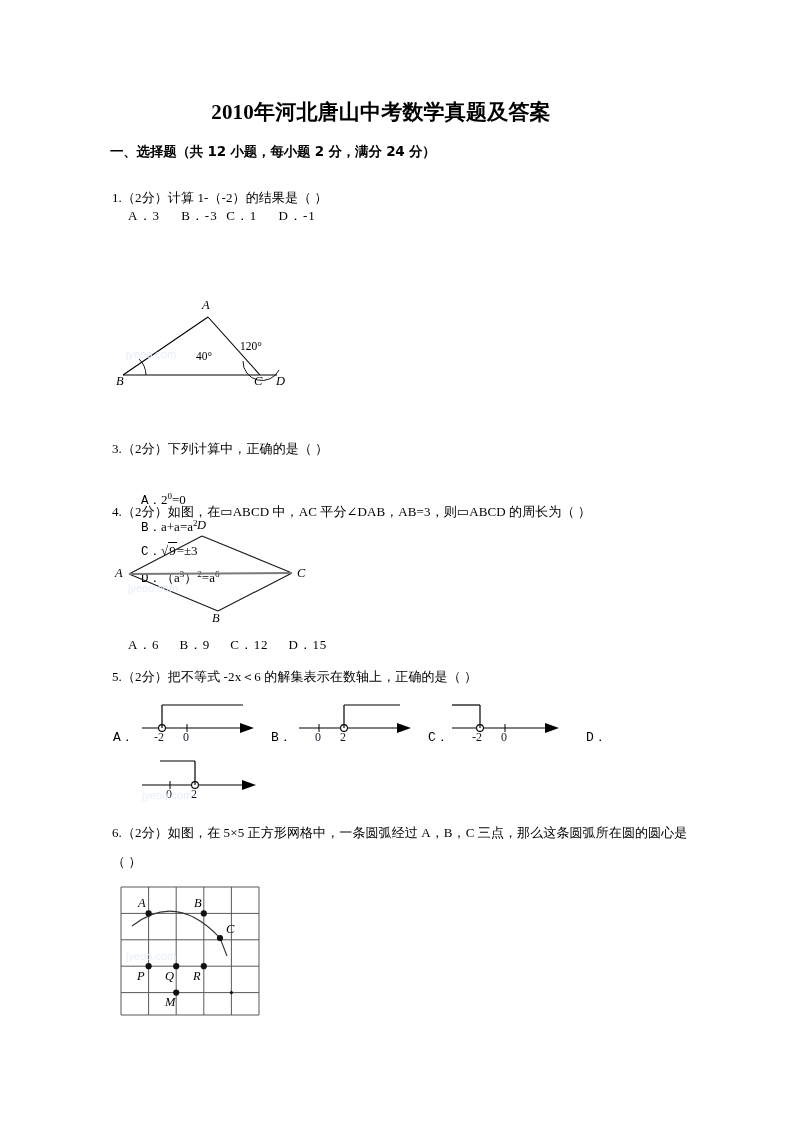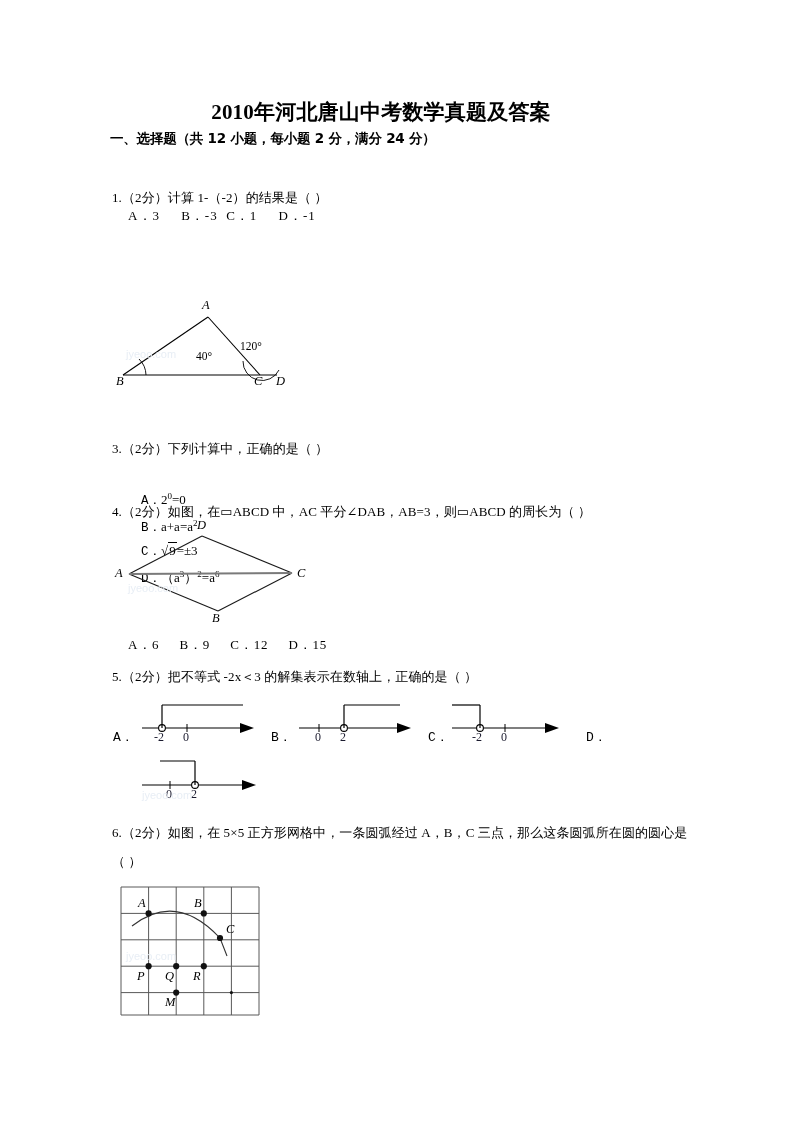--- a/index.html
+++ b/index.html
@@ -29,21 +29,21 @@
     text-align: center;
     font-size: 21px;
     font-weight: bold;
     letter-spacing: 0.2px;
     font-family: "Liberation Serif", "DejaVu Serif", serif;
     margin-left: 16px;
   }
   .section-head {
     position: absolute;
     left: 110px;
-    top: 130px;
+    top: 143px;
     font-size: 13.5px;
     font-weight: bold;
     font-family: "DejaVu Sans", "Liberation Sans", sans-serif;
     letter-spacing: -0.2px;
   }
   .qtext {
     position: absolute;
     left: 112px;
     width: 578px;
     font-size: 13px;
@@ -152,21 +152,21 @@
     </svg>
     <span class="lbl" style="left:85px; top:0px;">D</span>
     <span class="lbl" style="left:3px; top:48px;">A</span>
     <span class="lbl" style="left:185px; top:48px;">C</span>
     <span class="lbl" style="left:100px; top:93px;">B</span>
     <span class="watermark" style="left:16px; top:64px;">jyeoo.com</span>
   </div>
 
   <div class="opts" style="top:634px; letter-spacing:0.8px;">A．6     B．9     C．12     D．15</div>
 
-  <div class="qtext" style="top:662px;">5.（2分）把不等式 -2x＜3 的解集表示在数轴上，正确的是（      ）</div>
+  <div class="qtext" style="top:662px;">5.（2分）把不等式 -2x＜6 的解集表示在数轴上，正确的是（      ）</div>
 
   <span class="nl-letter" style="left:113px; top:728px;">A．</span>
   <div class="fig" style="left:140px; top:700px;">
     <svg width="120" height="42" viewBox="0 0 120 42">
       <line x1="2" y1="28" x2="100" y2="28" stroke="#000" stroke-width="1.2"></line>
       <polygon points="100,23 114,28 100,33" fill="#000"></polygon>
       <line x1="47" y1="24" x2="47" y2="32" stroke="#000" stroke-width="1"></line>
       <circle cx="22" cy="28" r="3.4" fill="#fff" stroke="#000" stroke-width="1.1"></circle>
       <line x1="22" y1="28" x2="22" y2="5" stroke="#000" stroke-width="1.2"></line>
       <line x1="22" y1="5" x2="103" y2="5" stroke="#000" stroke-width="1.2"></line>

